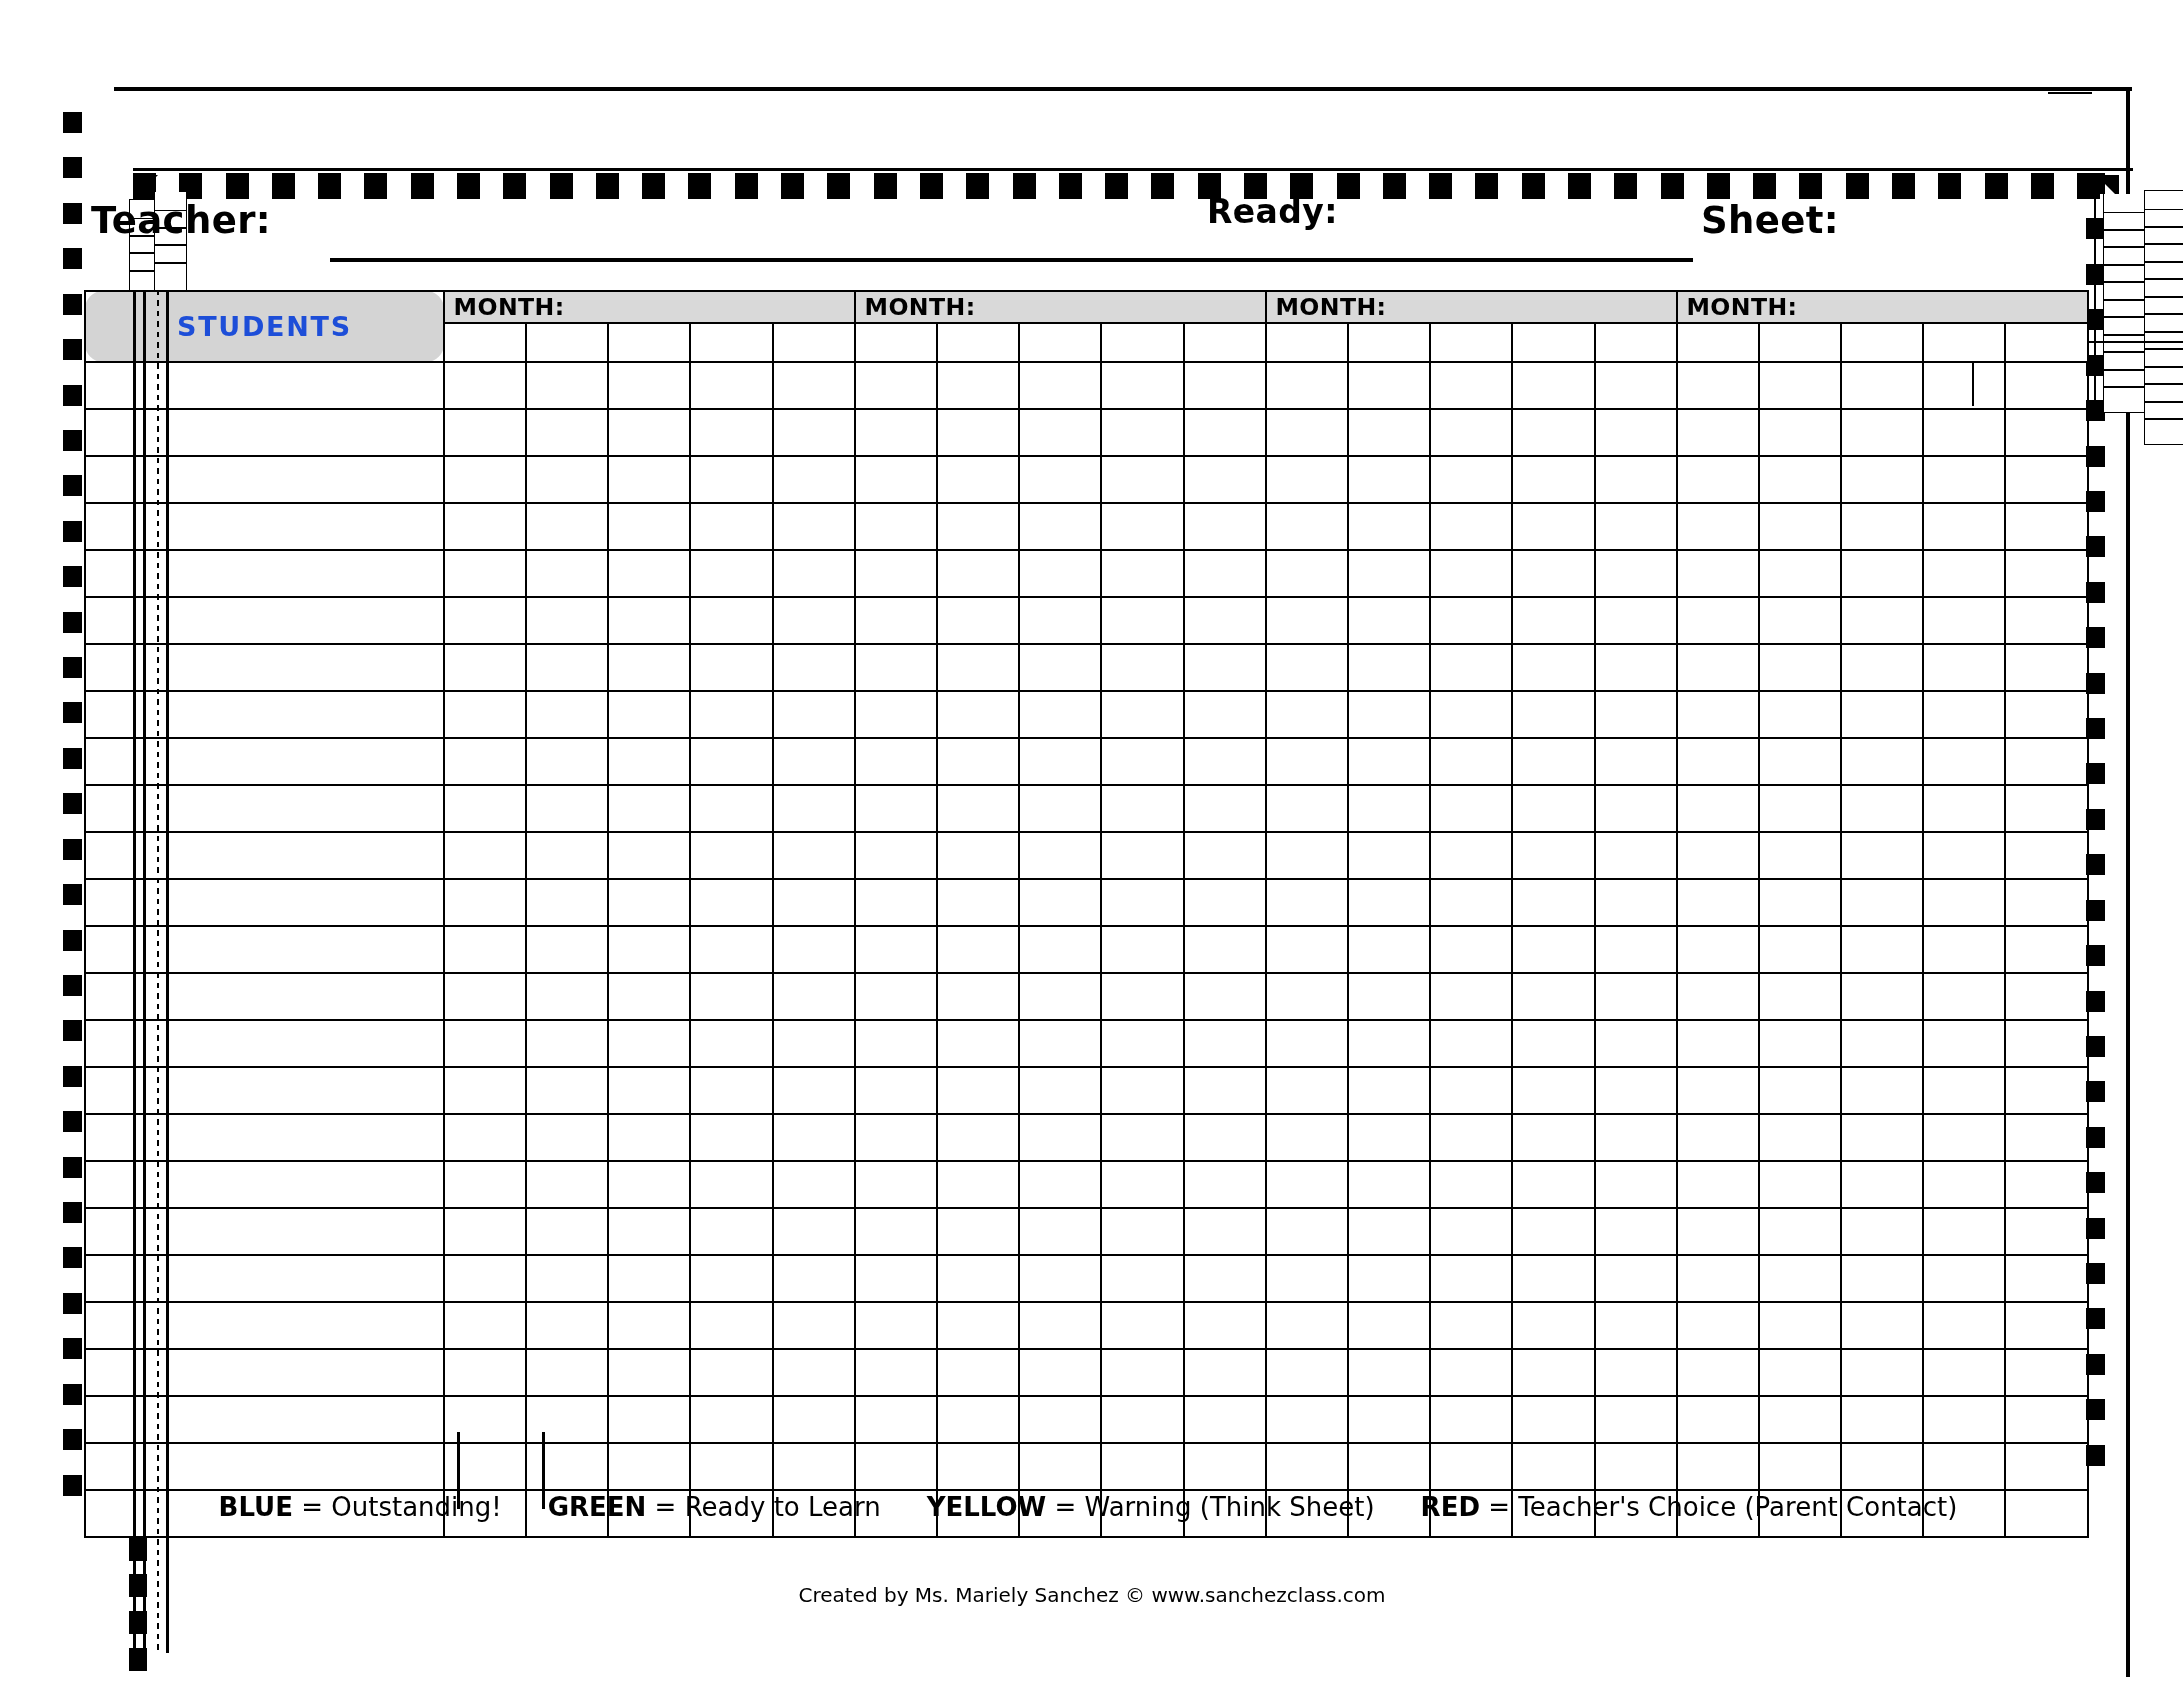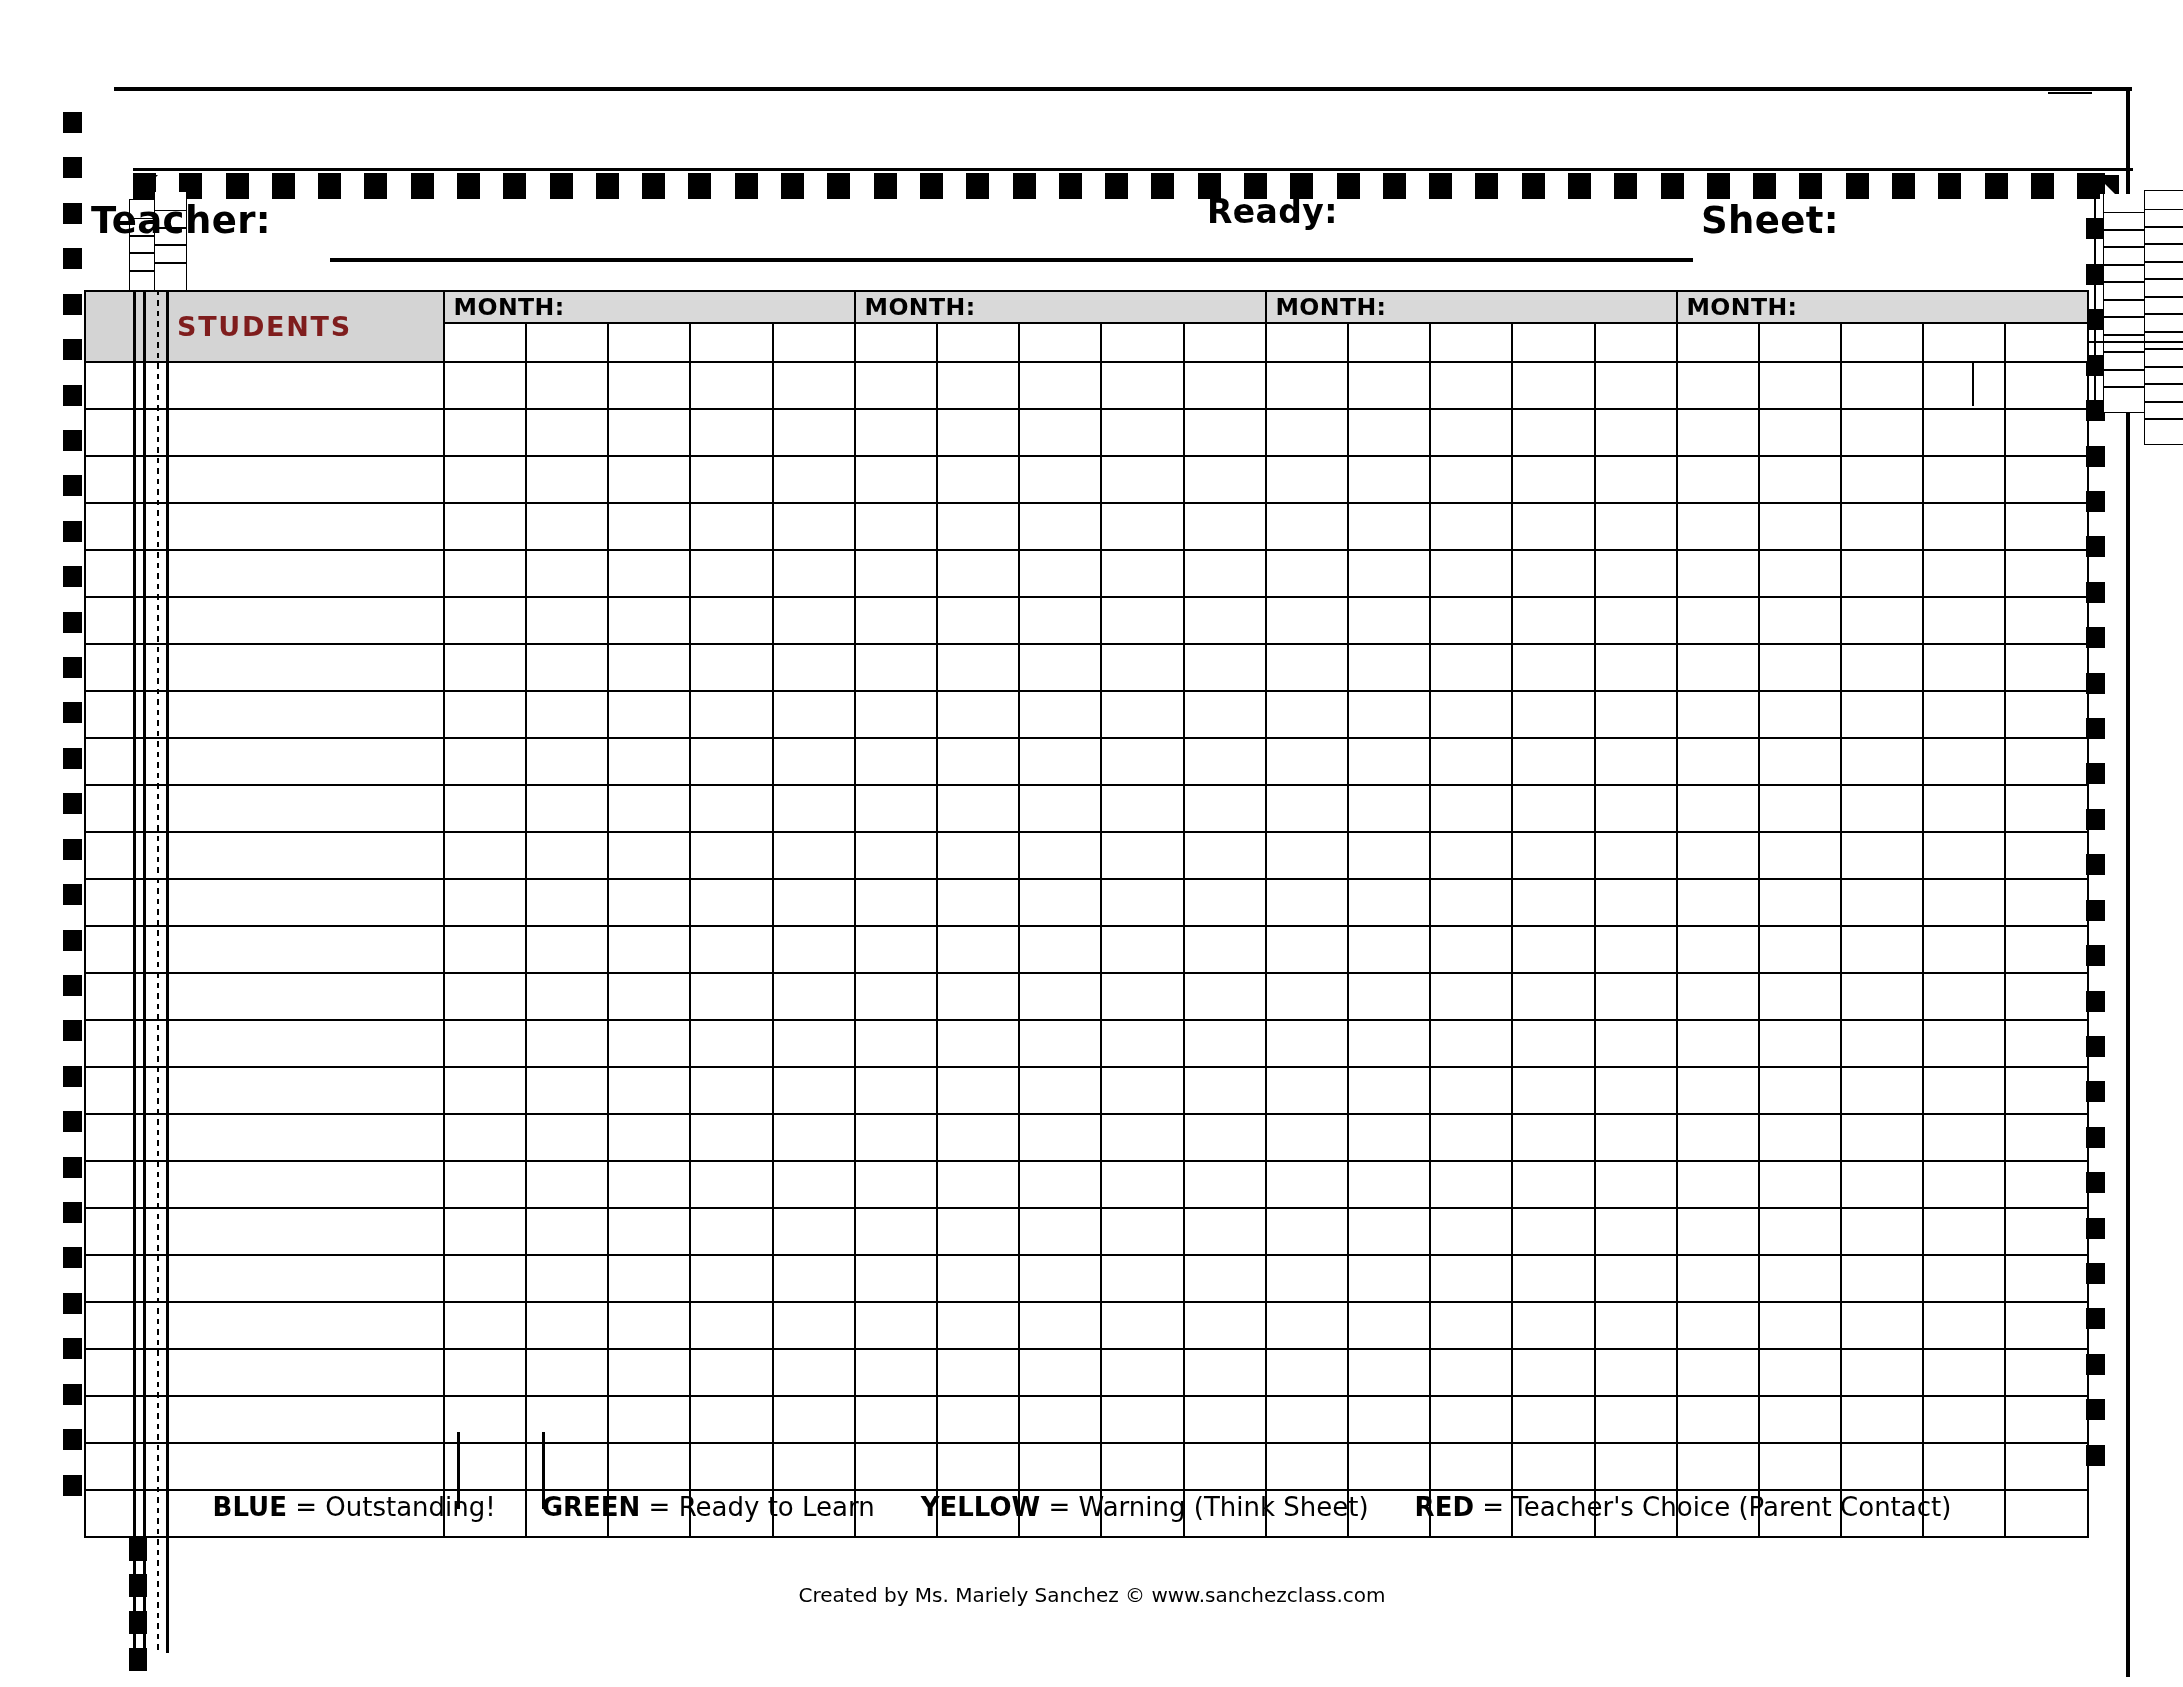--- a/index.html
+++ b/index.html
@@ -69,21 +69,21 @@
     position:absolute;left:84px;top:290px;
     width:2005px;
     border-collapse:collapse;
     table-layout:fixed;
   }
   #tbl td,#tbl th{border:2.6px solid #000;padding:0;}
   #tbl .students-head{
     width:358px;background:#d4d4d4;height:68px;
     text-align:center;vertical-align:middle;
     font-family:"DejaVu Sans", sans-serif;
-    font-weight:700;font-size:27px;letter-spacing:1.7px;color:#7f1d1d;
+    font-weight:700;font-size:27px;letter-spacing:1.7px;color:#1d4ed8;border-radius:18px;
   }
   #tbl .month-head{
     background:#d9d9d9;height:30px;
     font-family:"DejaVu Sans", sans-serif;
     font-weight:700;font-size:23.6px;color:#000;
     text-align:left;padding-left:8.7px;letter-spacing:0.4px;
     border-left:2.6px dashed #000;
   }
   #tbl .month-sub{height:37px;background:#fff;}
   #tbl .body-row td{height:45px;}
@@ -92,21 +92,21 @@
   
   .twinline{position:absolute;width:2.6px;background:#000;}
   .dashline{position:absolute;width:1.7px;
     background:repeating-linear-gradient(to bottom,#000 0 5.2px,transparent 5.2px 10.5px);}
 
   
   .hair{position:absolute;background:#000;height:1.7px;}
   .vhair{position:absolute;background:#000;width:1.7px;}
 
   
-  #legend{position:absolute;left:12px;top:1485px;width:2140px;text-align:center;}
+  #legend{position:absolute;left:18px;top:1485px;width:2140px;text-align:center;}
   .leg-row{
     font-family:"DejaVu Sans", sans-serif;
     font-size:26px;color:#000;white-space:nowrap;line-height:45px;
   }
   .leg-row .k{font-weight:700;}
   .leg-item{display:inline-block;margin:0 23px;}
   .arrow{font-weight:700;font-size:30px;display:inline-block;}
   #credit{
     position:absolute;left:0;top:1583px;width:2184px;text-align:center;
     font-family:"DejaVu Sans", sans-serif;font-size:20px;color:#000;

